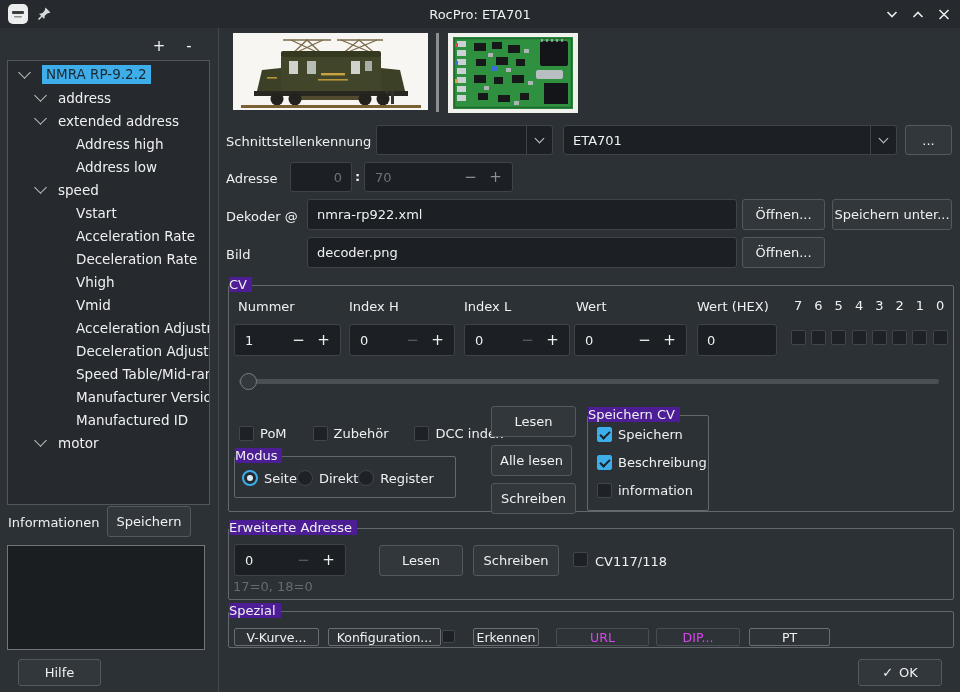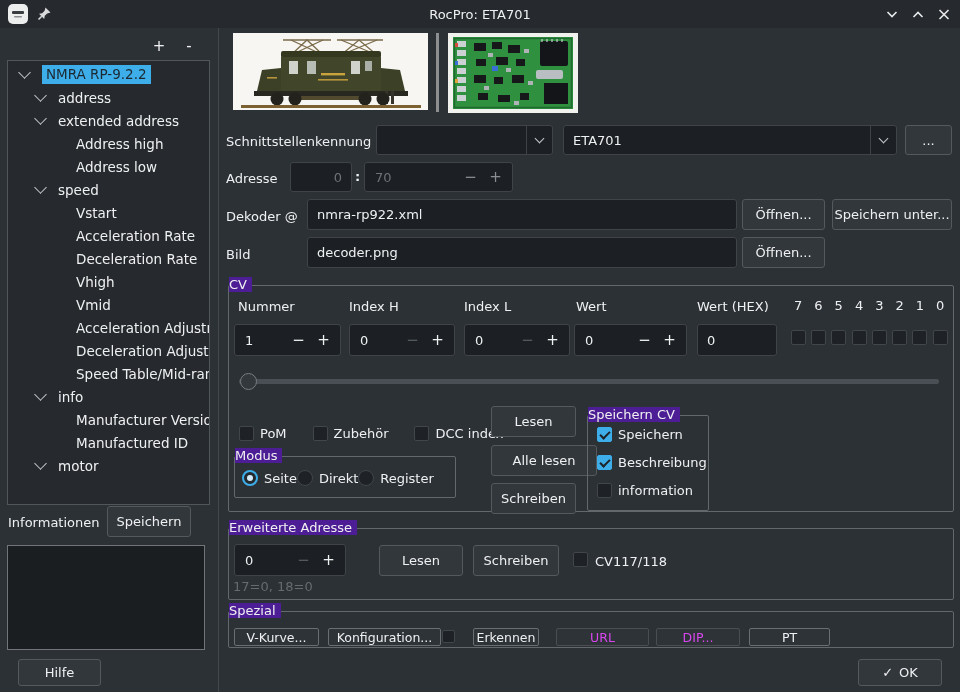--- a/index.html
+++ b/index.html
@@ -98,21 +98,21 @@
   .sp-wert{position:absolute;left:345px;top:38px;width:113px;height:32px}
   .hex-field{position:absolute;left:468px;top:38px;width:80px;height:32px}
   .slider-track{position:absolute;left:10px;top:93px;width:700px;height:5px;background:#4a4f55;border-radius:2px}
   .slider-handle{position:absolute;left:11px;top:87px;width:17px;height:17px;border-radius:50%;background:#33383d;border:1px solid #787d82}
   .flags{position:absolute;left:10px;top:140px;display:flex;gap:26px;align-items:center}
   .flag{display:flex;align-items:center;gap:6px}
   .modus-group{position:absolute;left:5px;top:170px;width:222px;height:42px;border:1px solid #63686d;border-radius:2px}
   .modus-opts{position:absolute;left:7px;top:0;height:42px;display:flex;align-items:center;}
   .ropt{display:flex;align-items:center;gap:6px;white-space:nowrap}
   .btn-lesen{left:262px;top:120px;width:85px;height:31px}
-  .btn-allelesen{left:262px;top:159px;width:106px;height:31px}
+  .btn-allelesen{left:262px;top:159px;width:81px;height:31px}
   .btn-schreiben{left:262px;top:197px;width:85px;height:31px}
   .savecv-group{position:absolute;left:358px;top:129px;width:122px;height:96px;border:1px solid #63686d;border-radius:2px}
   .savecv-opts{position:absolute;left:9px;top:11px;display:flex;flex-direction:column;gap:13px}
   .copt{display:flex;align-items:center;gap:6px;white-space:nowrap}
 
   
   .ext-group{left:228px;top:528px;width:726px;height:72px}
   .sp-ext{position:absolute;left:5px;top:15px;width:112px;height:32px}
   .btn-ext-lesen{left:150px;top:16px;width:84px;height:31px}
   .btn-ext-schreiben{left:244px;top:16px;width:86px;height:31px}
@@ -209,24 +209,20 @@
         <span class="tlabel">Vmid</span>
       </div>
       <div class="trow" style="padding-left: 68px;">
         <span class="tlabel">Acceleration Adjustment</span>
       </div>
       <div class="trow" style="padding-left: 68px;">
         <span class="tlabel">Deceleration Adjustment</span>
       </div>
       <div class="trow" style="padding-left: 68px;">
         <span class="tlabel">Speed Table/Mid-range</span>
-      </div>
-      <div class="trow" style="padding-left: 28px;">
-        <span class="tchev"></span>
-        <span class="tlabel">info</span>
       </div>
       <div class="trow" style="padding-left: 68px;">
         <span class="tlabel">Manufacturer Version</span>
       </div>
       <div class="trow" style="padding-left: 68px;">
         <span class="tlabel">Manufactured ID</span>
       </div>
       <div class="trow" style="padding-left: 28px;">
         <span class="tchev"></span>
         <span class="tlabel">motor</span>

